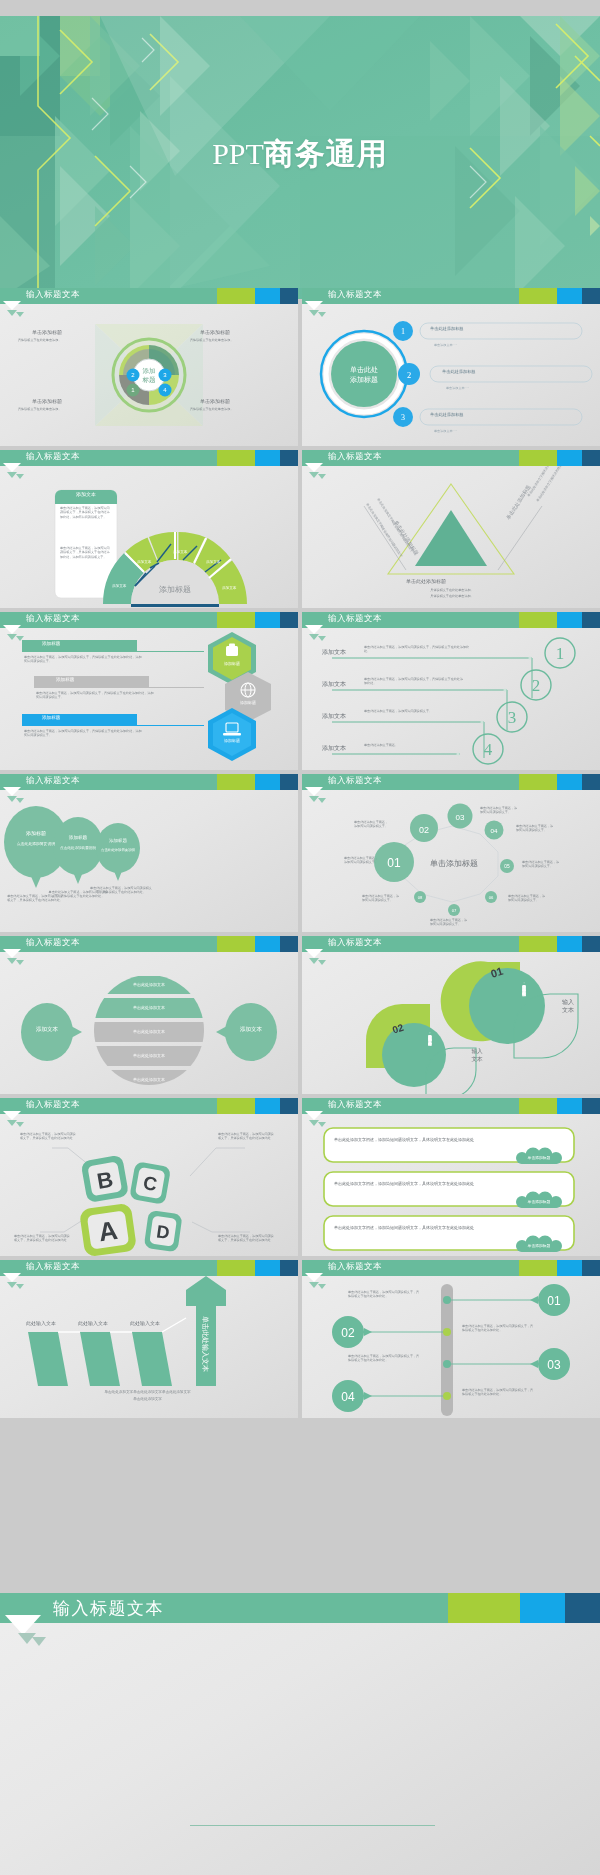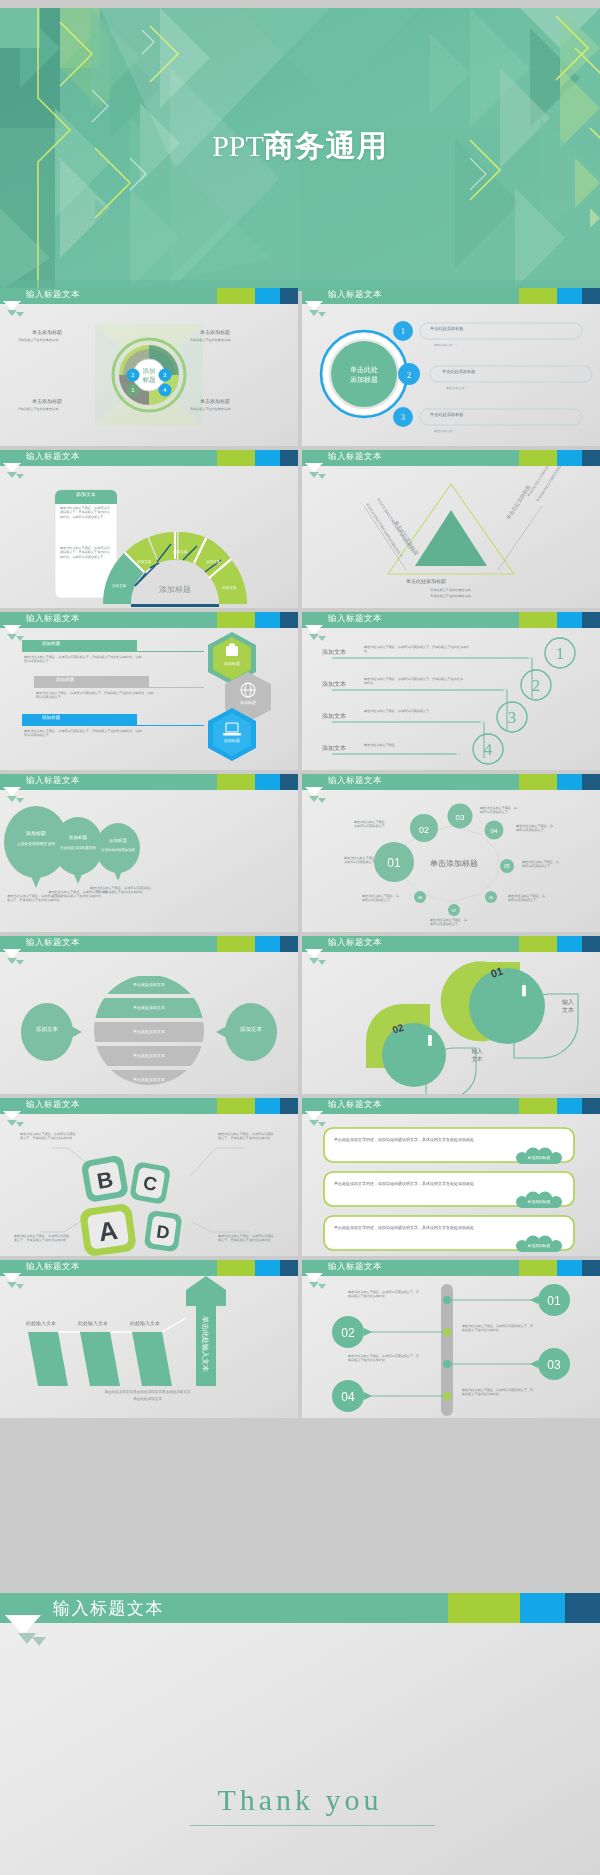--- a/index.html
+++ b/index.html
@@ -6,21 +6,21 @@
   html, body {
     width: 600px; height: 1875px;
     background: #cfcfcf;
     font-family: "Liberation Sans", "DejaVu Sans", sans-serif;
     overflow: hidden;
   }
   .page { position: relative; width: 600px; height: 1875px; background: #cbcbcb; }
 
   
   .cover {
-    position: absolute; left: 0; top: 8px; width: 600px; height: 283px;
+    position: absolute; left: 0; top: 16px; width: 600px; height: 283px;
     background: linear-gradient(135deg, #63b79a 0%, #6cbfa3 45%, #7cc4a8 100%);
     overflow: hidden;
     padding-left: 36px;
   }
   .cover svg { position: absolute; left: 0; top: 0; }
   .cover-title {
     position: absolute; left: 0; top: 118px; width: 600px;
     text-align: center; color: #ffffff;
     font-family: "Liberation Serif", "DejaVu Serif", serif;
     font-size: 30px; letter-spacing: 1px; font-weight: 700;
@@ -820,17 +820,16 @@
     <div class="fhdr">
       <div class="bar"></div>
       <div class="c1"></div>
       <div class="c2"></div>
       <div class="c3"></div>
       <div class="notch"></div>
       <div class="tri-a"></div>
       <div class="tri-b"></div>
       <div class="title">输入标题文本</div>
     </div>
-    <div class="thanks">Thank  you</div>
     <div class="thanks-rule"></div>
   </div>
 
 </div>
 
 </body></html>

